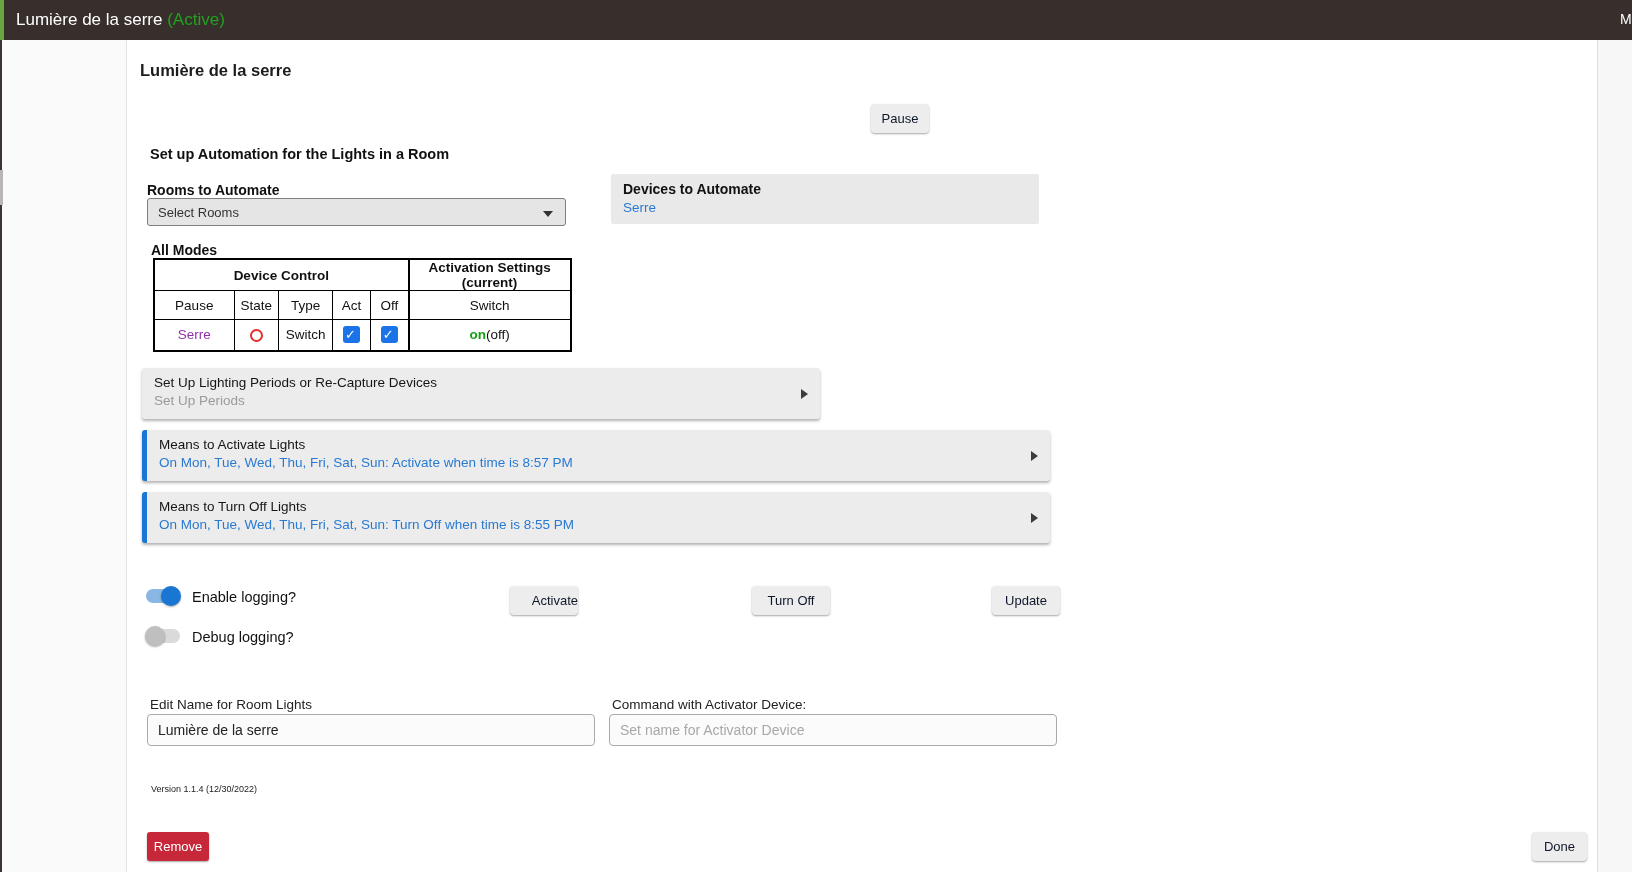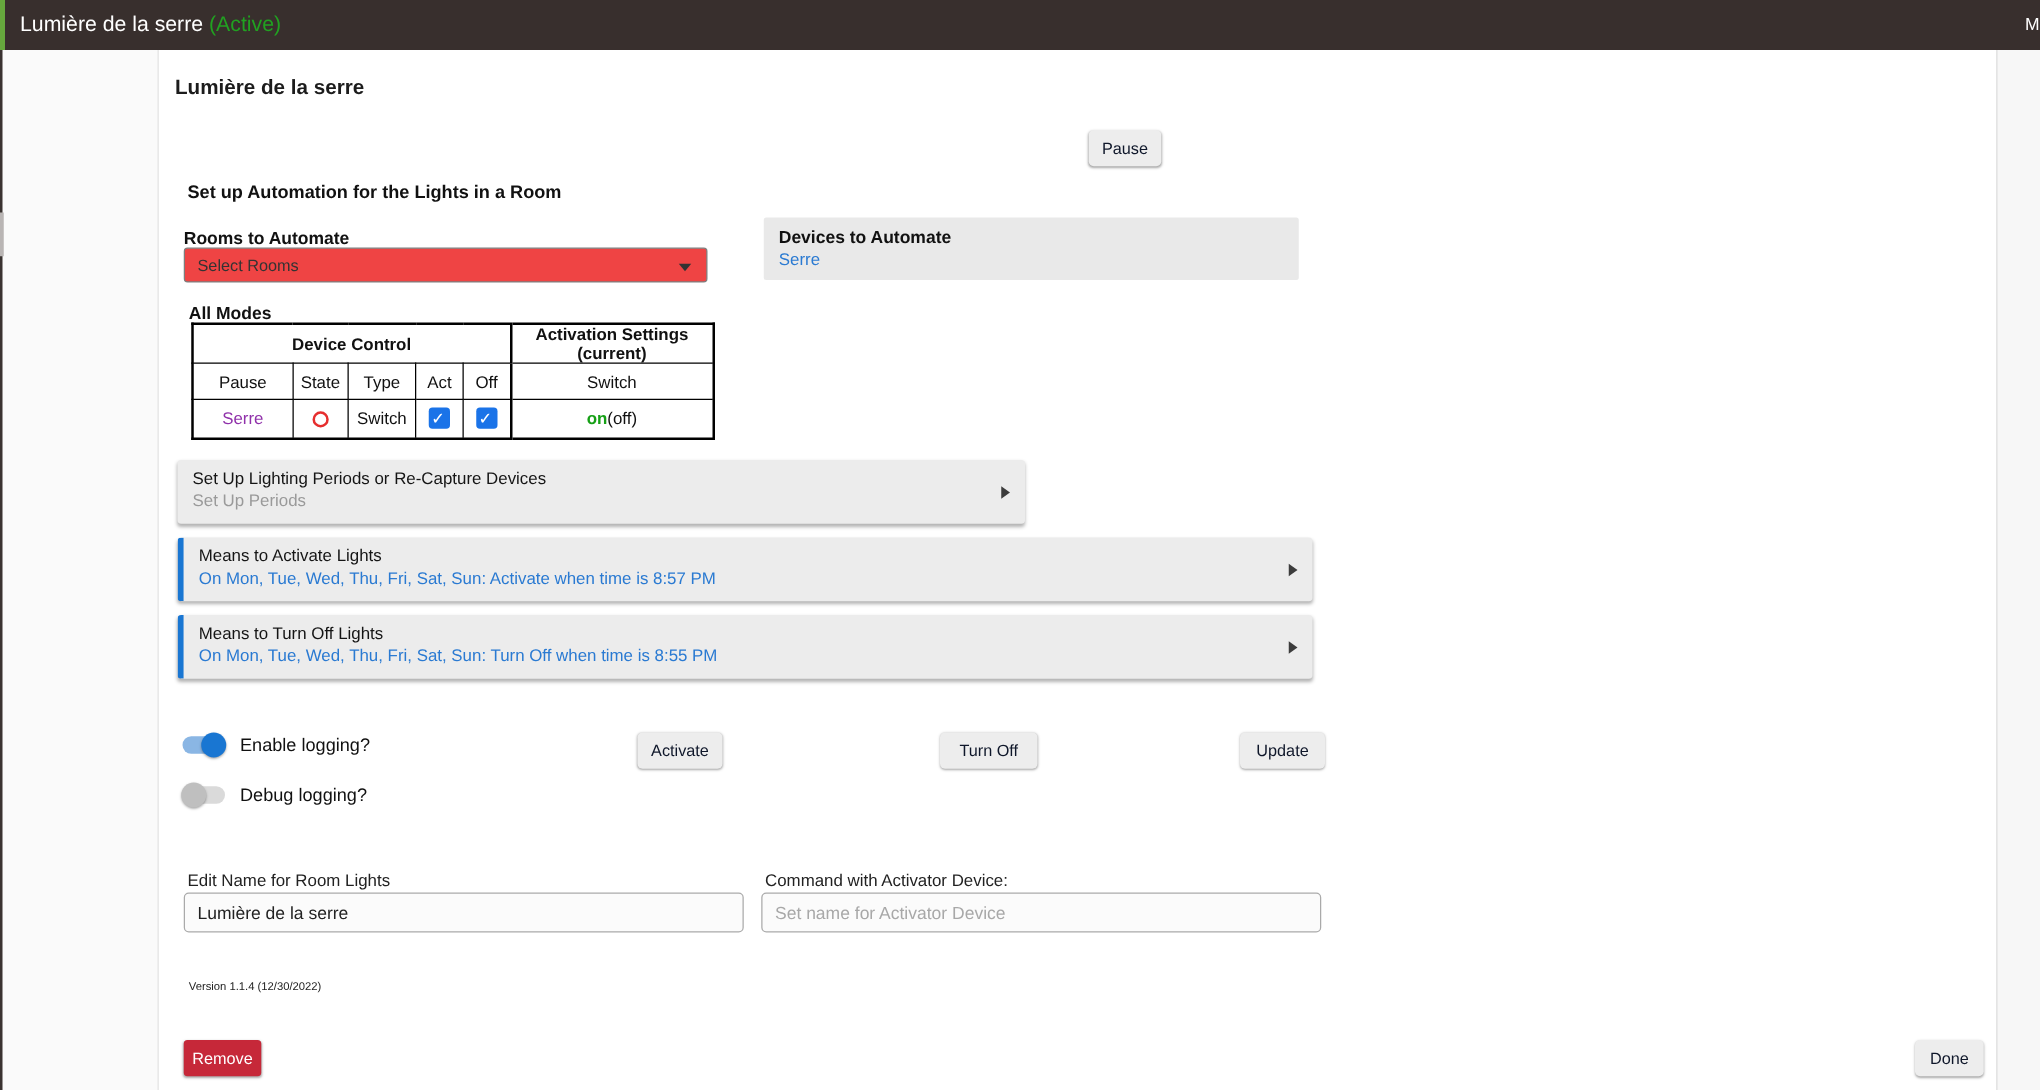--- a/index.html
+++ b/index.html
@@ -19,31 +19,31 @@
   .edge-thumb { position:absolute; left:0; top:170px; width:3px; height:35px; background:#b9b5b4; }
   .right-strip { position:absolute; left:1597px; top:40px; width:35px; height:832px; background:#f7f7f7; border-left:1px solid #ddd; }
 
   .h1 { position:absolute; left:140px; top:61px; font-size:16.5px; font-weight:bold; color:#1c1c1c; }
   .section-heading { position:absolute; left:150px; top:146px; font-size:14.5px; font-weight:bold; color:#111; }
 
   .btn { position:absolute; height:29px; background:#ededed; border:none; border-radius:4px;
          box-shadow:0 1px 2px rgba(0,0,0,.35); font-family:"Liberation Sans",sans-serif;
          font-size:13px; color:#0f172a; text-align:center; cursor:pointer; }
   .btn-pause { left:871px; top:104px; width:58px; }
-  .btn-activate { left:510px; top:586px; width:68px; }
+  .btn-activate { left:510px; top:586px; width:68px;text-align:right; }
   .btn-turnoff { left:752px; top:586px; width:78px; }
   .btn-update { left:992px; top:586px; width:68px; }
   .btn-done { left:1532px; top:832px; width:55px; }
   .btn-remove { left:147px; top:832px; width:62px; height:29px; border:none; border-radius:3px;
                 box-shadow:0 1px 2px rgba(0,0,0,.35); font-size:13px; color:#fff; cursor:pointer;
                 position:absolute; font-family:"Liberation Sans",sans-serif; }
 
   .field-label { position:absolute; font-size:14px; font-weight:bold; color:#111; }
   .rooms-label { left:147px; top:182px; }
-  .select-box { position:absolute; left:147px; top:198px; width:419px; height:28px; background:#ef4444;
+  .select-box { position:absolute; left:147px; top:198px; width:419px; height:28px; background:#e5e5e5;
                 border:1px solid #7e7e7e; border-radius:3px; }
   .select-text { position:absolute; left:10px; top:6px; font-size:13px; color:#333; }
   .select-caret { position:absolute; right:12px; top:12px; width:0; height:0;
                   border-left:5px solid transparent; border-right:5px solid transparent; border-top:6px solid #333; }
 
   .devices-box { position:absolute; left:611px; top:174px; width:428px; height:50px; background:#e9e9e9; border-radius:2px; padding:7px 12px; }
   .devices-title { font-size:14px; font-weight:bold; color:#111; }
   .devices-link { font-size:13.5px; margin-top:3px; cursor:pointer; }
 
   .allmodes-label { position:absolute; left:151px; top:242px; font-size:14px; font-weight:bold; color:#111; }

